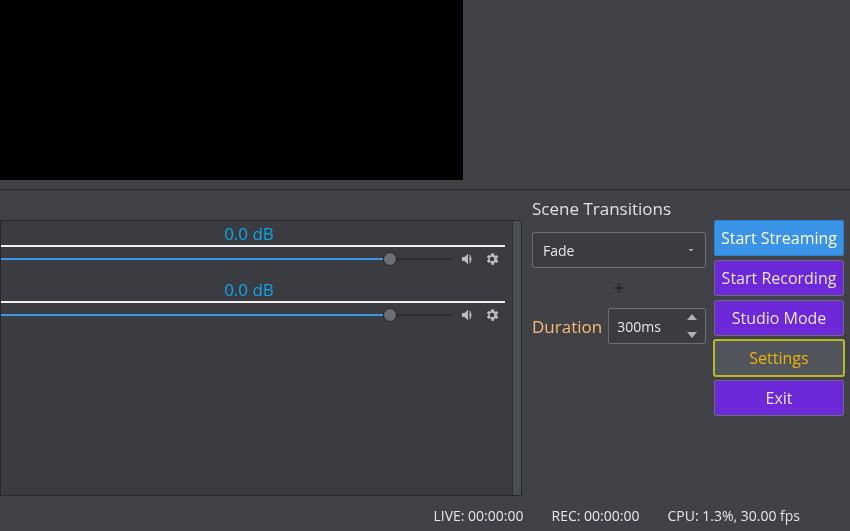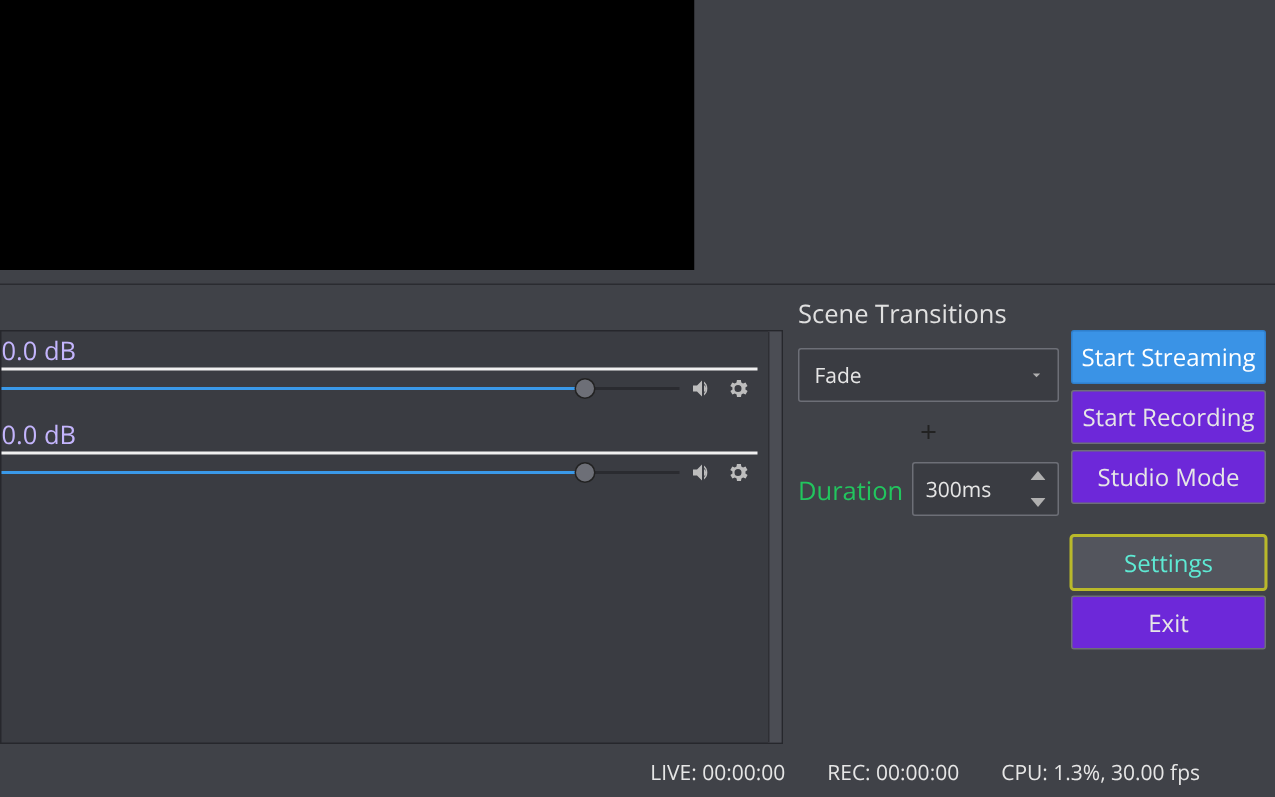--- a/index.html
+++ b/index.html
@@ -14,50 +14,50 @@
 
   
   .middle { flex: 1 1 auto; display: flex; }
 
   
   .mixer-wrap { width: 522px; display: flex; flex-direction: column; padding-top: 30px; }
   .mixer { flex: 1 1 auto; position: relative; background: #3a3c42; border: 1px solid #26272c; margin: 0 0 3px 0; }
   .mixer-inner { position: absolute; left: 0; right: 10px; top: 0; bottom: 0; padding: 0; }
   .mixer-scroll { position: absolute; right: 0; top: 0; bottom: 0; width: 9px; background: #4b4d54; border-left: 1px solid #2e2f34; }
   .channel { padding: 2px 6px 8px 0; }
-  .ch-label { text-align: left; font-size: 17px; color: #c4b5fd; padding-right: 8px; line-height: 22px; }
+  .ch-label { text-align: center; font-size: 17px; color: #0ea5e9; padding-right: 8px; line-height: 22px; }
   .meter-row { display: flex; align-items: center; gap: 6px; padding-left: 0; }
   .meter-line-top { height: 2px; background: #f0f0f0; margin-bottom: 2px; }
   .slider-area { flex: 1 1 auto; position: relative; }
   .slider-track { position: absolute; left: 0; right: 0; top: 9px; height: 2px; background: #2a2b30; }
   .slider-fill  { position: absolute; left: 0; top: 9px; height: 2px; background: #3a99e9; }
   .slider-knob  { position: absolute; top: 3px; width: 14px; height: 14px; border-radius: 50%; background: #6d6f77; border: 1px solid #222; }
   .ch-icons { display: flex; gap: 6px; padding-right: 4px; }
   .icon-btn { width: 18px; height: 18px; display: flex; align-items: center; justify-content: center; color: #bdbdbd; cursor: pointer; }
   .icon-btn svg { width: 16px; height: 16px; fill: currentColor; }
 
   
   .transitions { width: 190px; padding: 8px 6px 0 10px; display: flex; flex-direction: column; gap: 6px; }
   .transitions-title { font-size: 17px; line-height: 22px; color: #e0e0e0; margin-bottom: 6px; }
   .select { position: relative; height: 36px; background: #3a3c42; border: 1px solid #6d6f77; border-radius: 2px; display: flex; align-items: center; padding: 0 28px 0 10px; font-size: 14px; color: #e6e6e6; cursor: pointer; }
   .select .chev { position: absolute; right: 8px; top: 50%; transform: translateY(-50%); color: #b0b0b0; }
   .plus-row { height: 28px; display: flex; align-items: center; justify-content: center; }
   .plus-btn { width: 24px; height: 24px; display: flex; align-items: center; justify-content: center; color: #2e2f34; cursor: pointer; }
   .plus-btn svg { width: 16px; height: 16px; stroke: #222; stroke-width: 2; }
   .duration-row { display: flex; align-items: center; gap: 6px; }
-  .duration-label { font-size: 17px; color: #22c55e; }
+  .duration-label { font-size: 17px; color: #fdba74; }
   .spin { flex: 1 1 auto; height: 36px; background: #3a3c42; border: 1px solid #6d6f77; border-radius: 2px; display: flex; align-items: center; padding: 0 22px 0 8px; font-size: 14px; position: relative; }
   .spin .spinner { position: absolute; right: 4px; top: 4px; bottom: 4px; width: 14px; display: flex; flex-direction: column; justify-content: space-between; color: #b0b0b0; }
   .spin .spinner svg { width: 10px; height: 8px; fill: currentColor; }
 
   
   .controls { width: 138px; padding: 30px 6px 0 2px; display: flex; flex-direction: column; gap: 4px; text-align: center; }
   .btn { height: 36px; border-radius: 2px; border: 1px solid #6d6f77; background: #6d28d9; color: #e6e6e6; font-size: 16px; display: flex; align-items: center; justify-content: center; cursor: pointer; }
   .btn.primary { background: #3a93e6; border-color: #2f7fcc; color: #fff; }
-  .btn.highlight { background: #53555d; outline: 2px solid #b9b92a; outline-offset: -1px; color: #5eead4; margin-top: 17px; }
+  .btn.highlight { background: #53555d; outline: 2px solid #b9b92a; outline-offset: -1px; color: #eab308; }
 
   
   .statusbar { height: 32px; display: flex; align-items: center; justify-content: flex-end; gap: 28px; padding: 0 50px 0 0; font-size: 14px; color: #e6e6e6; }
 
   .chev svg, .spinner svg { display: block; }
 </style>
 </head>
 <body>
 
 <div class="root">

